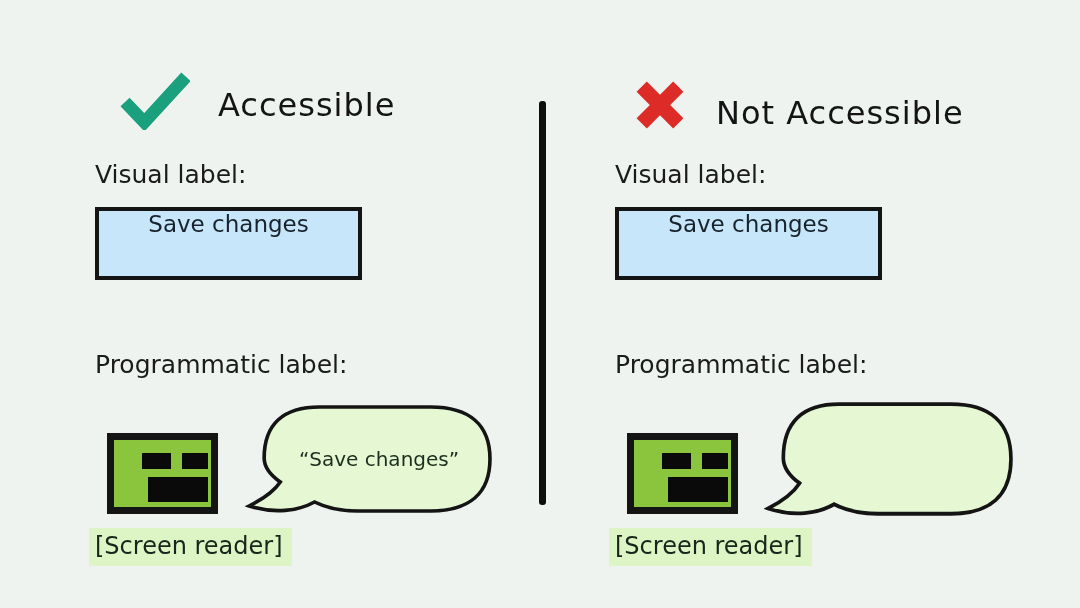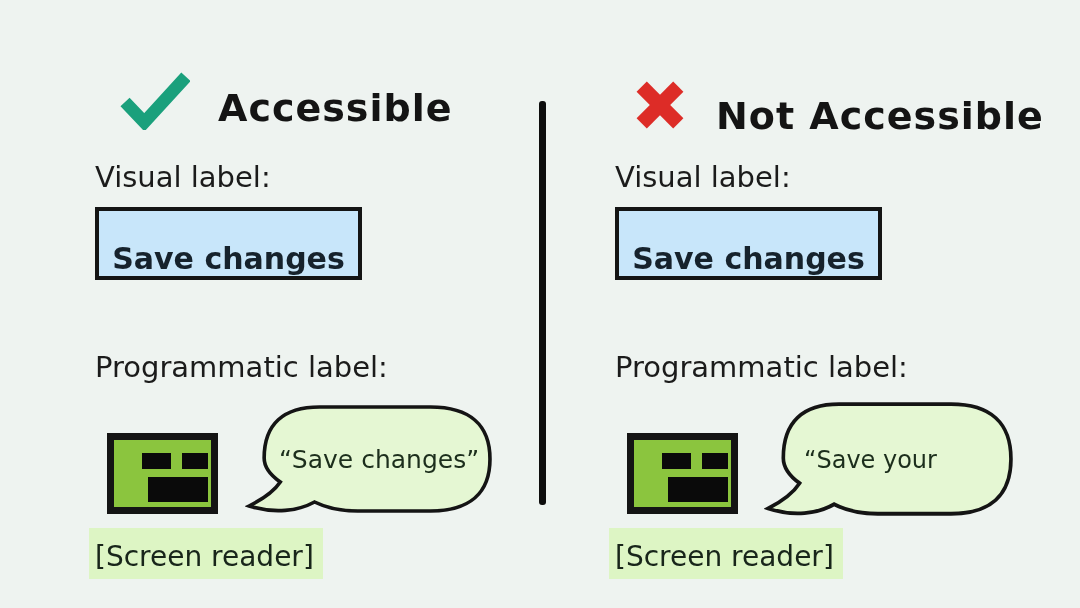--- a/index.html
+++ b/index.html
@@ -11,40 +11,40 @@
     --bubble-fill:#e5f7d3;
     --face-green:#8bc53e;
     --tag-highlight:#ddf5c4;
     --dark-green-text:#1c2e1c;
   }
   *{margin:0;padding:0;box-sizing:border-box;}
   html,body{width:1080px;height:608px;overflow:hidden;}
   body{font-family:"DejaVu Sans",sans-serif;background:var(--background);}
   .stage{position:relative;width:1080px;height:608px;background:var(--background);}
   .abs{position:absolute;}
-  .heading{font-size:38px;font-weight:700;color:var(--outline);letter-spacing:1px;white-space:nowrap;}
-  .caption{font-size:29px;color:#1b1b1b;white-space:nowrap;}
+  .heading{font-size:32px;font-weight:400;color:var(--outline);letter-spacing:1px;white-space:nowrap;}
+  .caption{font-size:25px;color:#1b1b1b;white-space:nowrap;}
   .ui-button{
-    display:flex;align-items:flex-end;justify-content:center;
+    display:flex;align-items:flex-start;justify-content:center;
     background:var(--button-fill);
     border:4px solid var(--outline);
-    font-size:30px;color:#16222c;
-    cursor:pointer;white-space:nowrap;font-weight:bold;
+    font-size:23px;color:#16222c;
+    cursor:pointer;white-space:nowrap;
   }
   .divider{background:#0d0d0d;border-radius:3px;}
   .bubble-svg path{fill:var(--bubble-fill);stroke:var(--outline);stroke-width:3.6;}
   .bubble-text{
     color:var(--dark-green-text);
     display:flex;flex-direction:column;justify-content:center;
     line-height:35px;white-space:nowrap;
   }
   .bubble-text.centered{align-items:center;text-align:center;}
   .tag{
     display:inline-block;background:var(--tag-highlight);
-    color:#18251a;font-size:28px;padding:12px 9px 6px 6px;white-space:nowrap;
+    color:#18251a;font-size:24px;padding:4px 9px 6px 6px;white-space:nowrap;
   }
   .face-body{fill:var(--face-green);stroke:var(--outline);stroke-width:7;}
   .face-feature{fill:#0a0a0a;}
   .check-stroke{fill:none;stroke:var(--check);stroke-width:13;stroke-linecap:butt;stroke-linejoin:miter;}
   .cross-stroke{fill:none;stroke:var(--cross);stroke-width:15;stroke-linecap:butt;}
 </style>
 </head>
 <body>
 
 <div class="stage">
@@ -73,21 +73,21 @@
       <rect class="face-feature" x="75" y="20" width="26" height="16"></rect>
       <rect class="face-feature" x="41" y="44" width="60" height="25"></rect>
     </svg>
 
     <svg class="abs bubble-svg" style="left:245px;top:404px;" width="248" height="112" viewBox="0 0 246 112" preserveAspectRatio="none">
       <path d="M 74 3 H 184 C 223 3 243 21 243 55 C 243 89 223 107 184 107 H 112
                C 96 107 81 104 69 98 C 53 107 29 110 4 102 C 18 95 29 87 35 78
                C 25 71 19 63 19 54 C 19 20 38 3 74 3 Z"></path>
     </svg>
 
-    <div class="abs bubble-text centered" style="left:283px;top:410px;width:192px;height:98px;font-size:25px;">
+    <div class="abs bubble-text centered" style="left:283px;top:410px;width:192px;height:98px;font-size:20px;">
       <span>“Save changes”</span>
     </div>
 
     <div class="abs" style="left:89px;top:528px;">
       <span class="tag">[Screen reader]</span>
     </div>
   </div>
 
   <div>
 
@@ -113,21 +113,20 @@
       <rect class="face-feature" x="41" y="44" width="60" height="25"></rect>
     </svg>
 
     <svg class="abs bubble-svg" style="left:764px;top:401px;" width="250" height="118" viewBox="0 0 246 112" preserveAspectRatio="none">
       <path d="M 74 3 H 184 C 223 3 243 21 243 55 C 243 89 223 107 184 107 H 112
                C 96 107 81 104 69 98 C 53 107 29 110 4 102 C 18 95 29 87 35 78
                C 25 71 19 63 19 54 C 19 20 38 3 74 3 Z"></path>
     </svg>
 
     <div class="abs bubble-text" style="left:804px;top:412px;width:200px;height:96px;font-size:24px;">
-      <span>“Save your</span>
     </div>
 
     <div class="abs" style="left:609px;top:528px;">
       <span class="tag">[Screen reader]</span>
     </div>
   </div>
 
 </div>
 
 </body></html>

